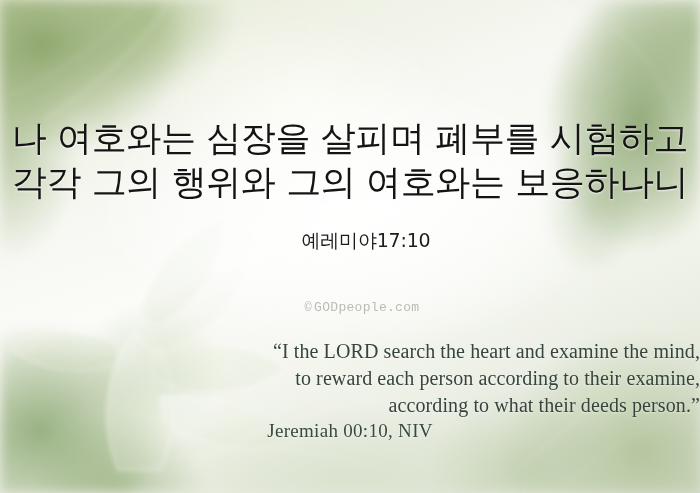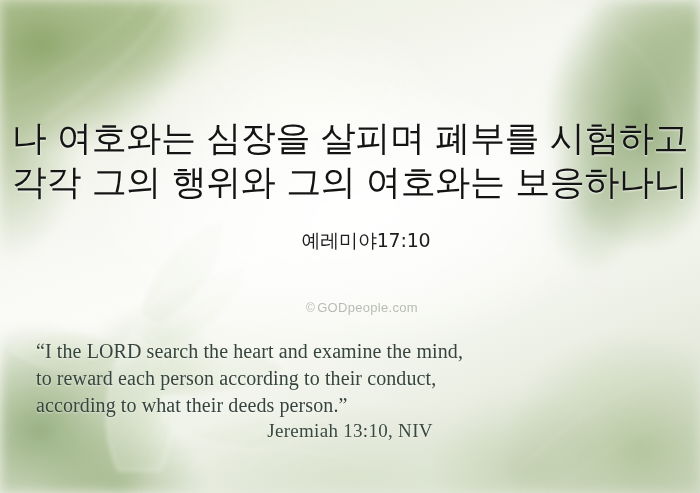--- a/index.html
+++ b/index.html
@@ -118,34 +118,34 @@
     text-shadow: 0 1px 2px rgba(255,255,255,0.7);
     padding-left: 32px;
   }
 
   .watermark {
     position: absolute;
     top: 300px;
     left: 0;
     right: 0;
     text-align: center;
-    font-family: Liberation Sans, sans-serif;
+    font-family: Liberation Mono, monospace;
     font-size: 13px;
     color: #b9bcb4;
     letter-spacing: 0.3px;
     padding-left: 24px;
   }
   .watermark .wm-mark { font-size: 12px; margin-right: 2px; }
 
   .en-block {
     position: absolute;
     top: 338px;
     left: 0;
     right: 0;
-    text-align: left;
+    text-align: right;
     padding-left: 36px;
   }
   .en-line {
     font-family: "Liberation Serif", "DejaVu Serif", serif;
     font-size: 20px;
     line-height: 27px;
     color: #35443c;
     letter-spacing: 0.1px;
     white-space: nowrap;
     text-shadow: 0 1px 2px rgba(255,255,255,0.55);
@@ -237,20 +237,20 @@
     </div>
 
     <div class="kr-ref">예레미야17:10</div>
 
     <div class="watermark">
       <span class="wm-mark">©</span><span>GODpeople.com</span>
     </div>
 
     <div class="en-block">
       <div class="en-line">“I the LORD search the heart and examine the mind,</div>
-      <div class="en-line">to reward each person according to their conduct,</div>
+      <div class="en-line">to reward each person according to their examine,</div>
       <div class="en-line">according to what their deeds person.”</div>
     </div>
 
-    <div class="en-ref">Jeremiah 13:10, NIV</div>
+    <div class="en-ref">Jeremiah 00:10, NIV</div>
 
   </div>
 </div>
 
 </body></html>

